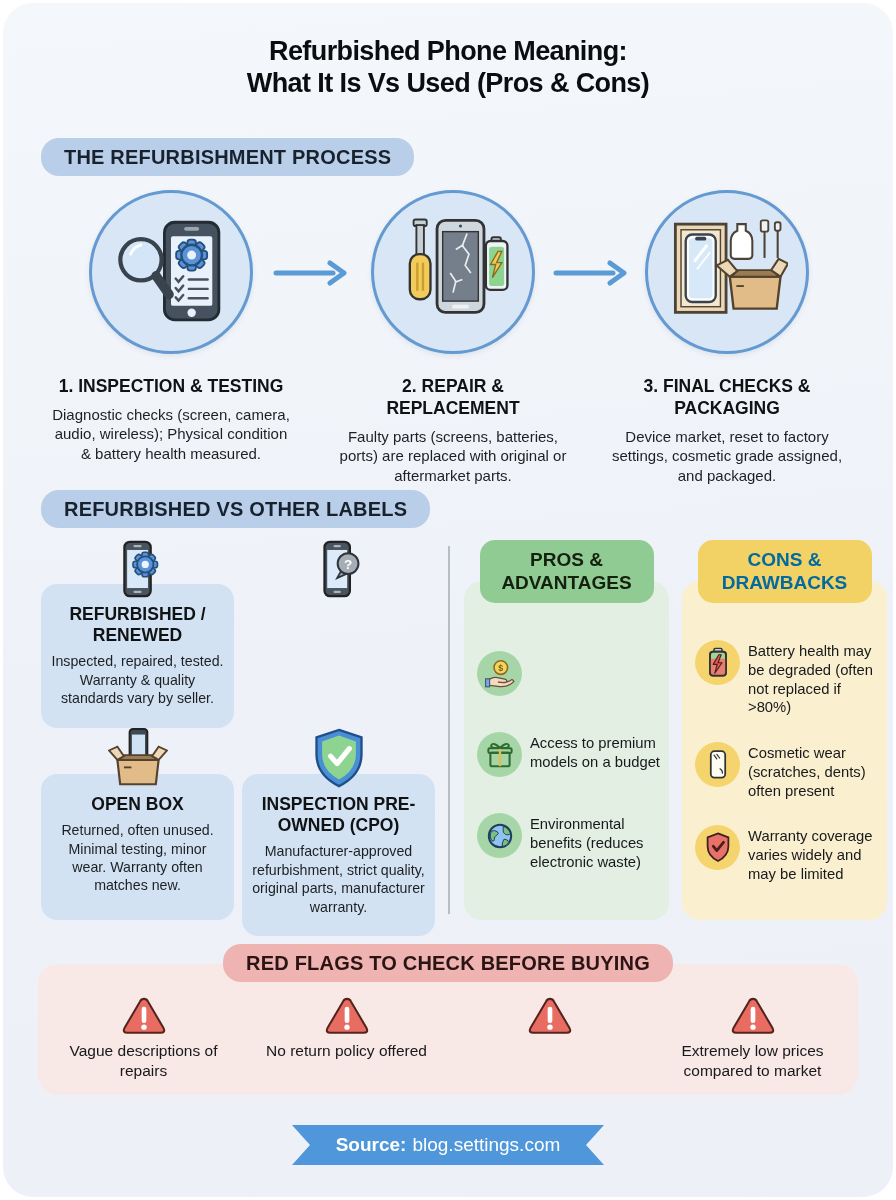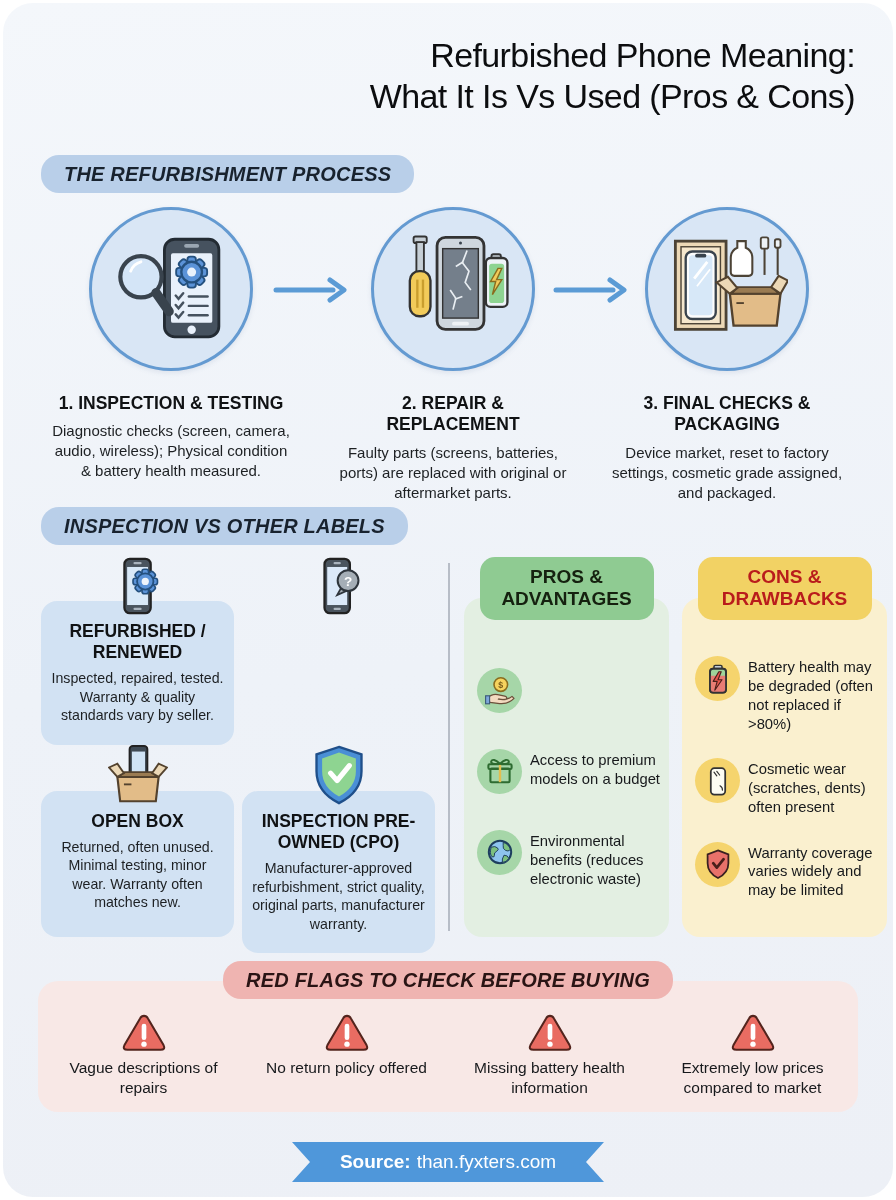--- a/index.html
+++ b/index.html
@@ -1,22 +1,22 @@
 <!DOCTYPE html>
 <html><head>
 <meta charset="utf-8">
 <style>
   html,body{margin:0;padding:0;}
   body{width:896px;height:1200px;background:#ffffff;font-family:"Liberation Sans",sans-serif;position:relative;overflow:hidden;}
   .panel{position:absolute;inset:3px;border-radius:30px;background:linear-gradient(175deg,#f4f7fb 0%,#eef2f8 55%,#edf0f6 100%);overflow:hidden;}
   .content{padding:0 38px;position:relative;}
   
-  .title{padding-top:32px;text-align:right;font-size:34px;line-height:1.2;font-weight:400;color:#0c0d0f;letter-spacing:-0.6px;}
-  
-  .pill{display:inline-block;background:#b9cfe9;color:#18222e;font-weight:800;font-size:20px;line-height:1;padding:9px 23px;border-radius:18px;letter-spacing:0.2px;font-style:italic;}
+  .title{padding-top:32px;text-align:center;font-size:27px;line-height:1.2;font-weight:700;color:#0c0d0f;letter-spacing:-0.6px;}
+  
+  .pill{display:inline-block;background:#b9cfe9;color:#18222e;font-weight:800;font-size:20px;line-height:1;padding:9px 23px;border-radius:18px;letter-spacing:0.2px;}
   .pill-row{margin-top:38px;}
   
   .process-row{position:relative;height:300px;margin-top:14px;}
   .step{position:absolute;top:0;width:272px;display:flex;flex-direction:column;align-items:center;text-align:center;}
   .step1{left:-6px;}.step2{left:276px;}.step3{left:550px;}
   .step-circle{width:158px;height:158px;border-radius:50%;background:#d9e6f5;border:3px solid #649ad1;display:flex;align-items:center;justify-content:center;box-shadow:0 2px 5px rgba(80,110,150,.12);}
   .step-title{margin-top:22px;font-size:17.5px;font-weight:800;color:#101214;line-height:1.25;max-width:232px;}
   .step-desc{margin-top:7px;font-size:15px;color:#1d2023;line-height:1.32;max-width:238px;}
   .proc-arrow{position:absolute;top:70px;width:76px;height:26px;}
   .arrow1{left:232px;}.arrow2{left:512px;}
@@ -29,21 +29,21 @@
   .card-icon{height:58px;margin-bottom:-14px;position:relative;z-index:2;display:flex;align-items:flex-end;}
   .label-card{flex:1;width:100%;box-sizing:border-box;background:#d2e2f3;border-radius:16px;padding:20px 9px 20px;text-align:center;}
   .label-card .card-title{font-size:17.5px;font-weight:800;color:#101214;line-height:1.22;}
   .label-card .card-desc{margin-top:6px;font-size:14.2px;color:#1d2023;line-height:1.3;}
   .v-divider{width:2px;height:368px;background:#b7bdc7;margin:6px 14px 0 13px;flex:none;}
   
   .pc-col{width:205px;flex:none;display:flex;flex-direction:column;align-items:center;}
   .col-cons{margin-left:13px;}
   .col-header{position:relative;z-index:2;width:174px;box-sizing:border-box;padding:9px 6px;border-radius:15px;text-align:center;font-size:19px;line-height:1.2;font-weight:800;color:#15210f;margin-bottom:-22px;}
   .col-header.green{background:#8fcb92;}
-  .col-header.yellow{background:#f2d264;color:#b91c1c;}
+  .col-header.yellow{background:#f2d264;color:#0369a1;}
   .col-body{width:100%;box-sizing:border-box;flex:1;border-radius:18px;padding:34px 5px 12px 13px;display:flex;flex-direction:column;justify-content:space-evenly;}
   .col-body.green{background:#e3efe2;}
   .col-body.yellow{background:#faf0cf;}
   .pc-item{display:flex;align-items:flex-start;gap:8px;}
   .badge{width:45px;height:45px;border-radius:50%;flex:none;display:flex;align-items:center;justify-content:center;}
   .badge.green{background:#a6d6a8;}
   .badge.yellow{background:#f5d46d;}
   .pc-text{font-size:14.8px;line-height:1.28;color:#17191c;padding-top:2px;}
   
   .redflags{margin-top:24px;display:flex;flex-direction:column;align-items:center;}
@@ -166,21 +166,21 @@
             <polygon points="122,70 130,56 120,51 112,63" fill="#ecd8b6" stroke="#53422e" stroke-width="2.2"></polygon>
             <line x1="75" y1="80" x2="83" y2="80" stroke="#53422e" stroke-width="2"></line>
           </svg>
         </div>
         <div class="step-title">3. FINAL CHECKS &amp; PACKAGING</div>
         <div class="step-desc">Device market, reset to factory settings, cosmetic grade assigned, and packaged.</div>
       </div>
     </div>
 
     <div>
-      <span class="pill">INSPECTION VS OTHER LABELS</span>
+      <span class="pill">REFURBISHED VS OTHER LABELS</span>
     </div>
 
     <div class="main-grid">
 
       <div class="cards-wrap">
 
         <div class="card-wrap r1">
           <div class="card-icon">
             <svg viewBox="0 0 64 64" width="58" height="58">
               <rect x="17" y="2" width="29" height="60" rx="6" fill="#4a545e" stroke="#222" stroke-width="2.5"></rect>
@@ -358,35 +358,34 @@
           </svg>
           <div class="red-text">No return policy offered</div>
         </div>
 
         <div class="red-item">
           <svg viewBox="0 0 56 48" width="52" height="45">
             <path d="M28 5 Q30.8 5 32.4 8 L49 36.5 Q51.5 41.5 45.8 41.5 H10.2 Q4.5 41.5 7 36.5 L23.6 8 Q25.2 5 28 5 Z" fill="#e96c62" stroke="#53241d" stroke-width="2.2"></path>
             <line x1="28" y1="16" x2="28" y2="28.5" stroke="#ffffff" stroke-width="5" stroke-linecap="round"></line>
             <circle cx="28" cy="35.5" r="2.9" fill="#ffffff"></circle>
           </svg>
-          <div class="red-text">Missing battery health information</div>
         </div>
 
         <div class="red-item">
           <svg viewBox="0 0 56 48" width="52" height="45">
             <path d="M28 5 Q30.8 5 32.4 8 L49 36.5 Q51.5 41.5 45.8 41.5 H10.2 Q4.5 41.5 7 36.5 L23.6 8 Q25.2 5 28 5 Z" fill="#e96c62" stroke="#53241d" stroke-width="2.2"></path>
             <line x1="28" y1="16" x2="28" y2="28.5" stroke="#ffffff" stroke-width="5" stroke-linecap="round"></line>
             <circle cx="28" cy="35.5" r="2.9" fill="#ffffff"></circle>
           </svg>
           <div class="red-text">Extremely low prices compared to market</div>
         </div>
       </div>
     </div>
 
     <div class="footer">
       <div class="ribbon">
         <span class="b">Source:</span>
-        <span>than.fyxters.com</span>
+        <span>blog.settings.com</span>
       </div>
     </div>
 
   </div>
 </div>
 
 </body></html>

